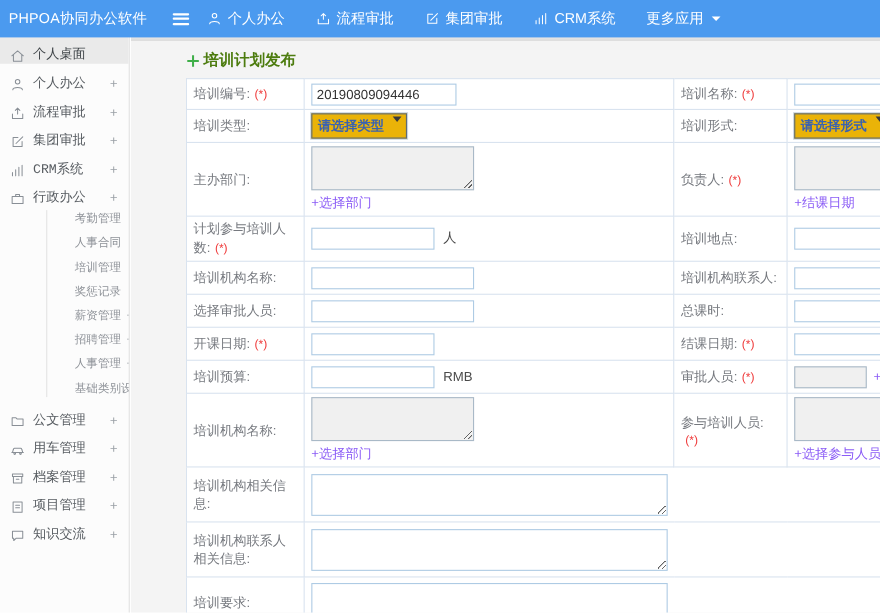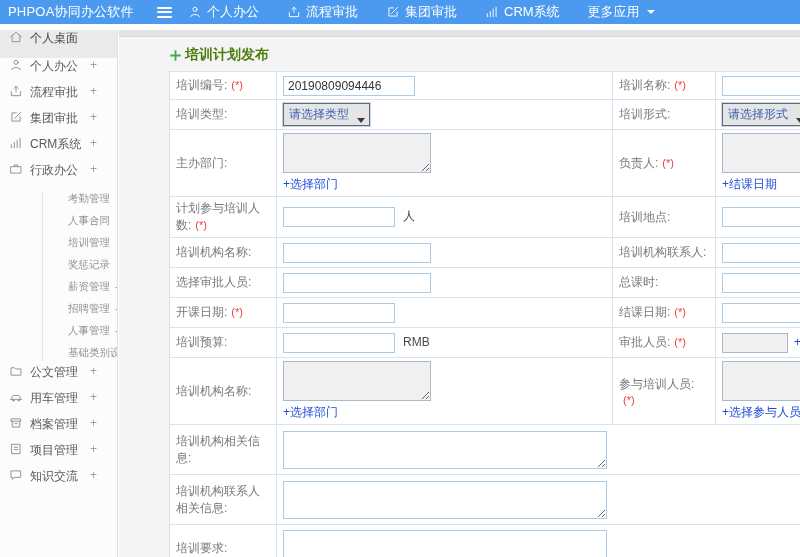--- a/index.html
+++ b/index.html
@@ -4,39 +4,39 @@
 <style>
   * { box-sizing: border-box; }
   html,body { margin:0; padding:0; }
   body {
     width:800px; height:557px; overflow:hidden; position:relative;
     font-family:"Liberation Sans","DejaVu Sans",sans-serif;
     background:#fff; font-size:12px;
   }
   
   .topbar {
-    position:absolute; top:0; left:0; width:800px; height:24px;
+    position:absolute; top:0; left:0; width:800px; height:34px;
     background:#4B9AEF; color:#fff; display:flex; align-items:center; z-index:10;
   }
   .brand { width:150px; padding-left:8px; font-size:13px; letter-spacing:.2px; }
   .hamburger { width:28px; height:30px; display:flex; align-items:center; justify-content:center; cursor:pointer; margin-right:10px; }
   .bars { width:15px; height:11px; display:flex; flex-direction:column; justify-content:space-between; }
   .bars i { height:2px; background:#fff; border-radius:1px; }
   .topnav { display:flex; align-items:center; gap:28px; }
   .topnav-item { display:flex; align-items:center; gap:5px; font-size:13px; cursor:pointer; white-space:nowrap; }
   .topnav-item .icon { width:14px; height:14px; color:#fff; }
   .caret-down { width:0; height:0; border-left:4px solid transparent; border-right:4px solid transparent; border-top:4px solid #fff; margin-left:2px; }
   
   .icon svg { width:100%; height:100%; fill:none; stroke:currentColor; stroke-width:1.6; stroke-linecap:round; stroke-linejoin:round; display:block; }
   
   .sidebar {
     position:absolute; top:30px; left:0; width:118px; bottom:0;
     background:#FCFCFC; border-right:1px solid #E2E2E2; overflow:hidden;
   }
-  .side-item { height:26px; display:flex; align-items:flex-start; padding:0 20px 0 9px; font-size:12px; color:#565B60; cursor:pointer; white-space:nowrap; }
+  .side-item { height:26px; display:flex; align-items:flex-end; padding:0 10px 0 9px; font-size:12px; color:#565B60; cursor:pointer; white-space:nowrap;font-family:Liberation Mono, monospace; }
   .side-item.active { height:28px; background:#EAEAEA; color:#3F4448; }
   .side-item .icon { width:14px; height:14px; margin-right:7px; color:#898F96; flex:0 0 auto; }
   .side-item .expand { margin-left:auto; color:#9AA0A6; font-size:12px; }
   .submenu { position:relative;margin-left:20px; }
   .submenu:before { content:""; position:absolute; left:22px; top:3px; bottom:3px; width:1px; background:#E3E3E3; }
   .sub-item { height:22px; display:flex; align-items:center; padding-left:48px; font-size:10.5px; color:#8E9298; cursor:pointer; white-space:nowrap; }
   .sub-item .expand { margin-left:5px; color:#A5A9AE; }
   
   .main { position:absolute; top:30px; left:119px; right:0; bottom:0; background:#F4F4F4; overflow:hidden; }
   .topstrip { height:7px; background:#E3E3E3; border-bottom:1px solid #DADADA; }
@@ -52,27 +52,27 @@
   input.txt {
     height:20px; border:1px solid #AECBE4; background:#fff; color:#333;
     font-size:12px; padding:1px 4px; font-family:inherit; vertical-align:middle;
   }
   input.txt.gray { background:#F0F0F0; border:1px solid #A9B9C7; }
   textarea.ta {
     border:1px solid #A9B9C7; background:#F0F0F0; resize:both;
     font-family:inherit; font-size:12px; display:block; color:#333;
   }
   textarea.ta.white { background:#fff; border:1px solid #AECBE4; }
-  a.lnk { color:#1d4ed8; text-decoration:none; font-size:12px; cursor:pointer; white-space:nowrap; }
+  a.lnk { color:#8b5cf6; text-decoration:none; font-size:12px; cursor:pointer; white-space:nowrap; }
   .link-row { margin-top:3px; }
   .suffix { color:#4A4A4A; margin-left:8px; }
   .sel {
-    display:inline-flex; align-items:flex-end; gap:8px; cursor:pointer;
-    border:1px solid #5F6B76; background:#e5e5e5; color:#3A62B0;
-    font-size:12px; padding:2px 4px 2px 5px; box-shadow:0 0 0 1px #C8D4DF;
+    display:inline-flex; align-items:flex-start; gap:8px; cursor:pointer;
+    border:1px solid #5F6B76; background:#eab308; color:#3A62B0;
+    font-size:12px; padding:2px 4px 2px 5px; box-shadow:0 0 0 1px #C8D4DF;font-weight:bold;
   }
   .sel .sel-caret { width:0; height:0; border-left:4px solid transparent; border-right:4px solid transparent; border-top:5px solid #3A3A3A; }
   .inline-link { margin-left:6px; }
 </style>
 </head>
 <body>
 
 <header class="topbar">
   <div class="brand">PHPOA协同办公软件</div>
   <div class="hamburger">

